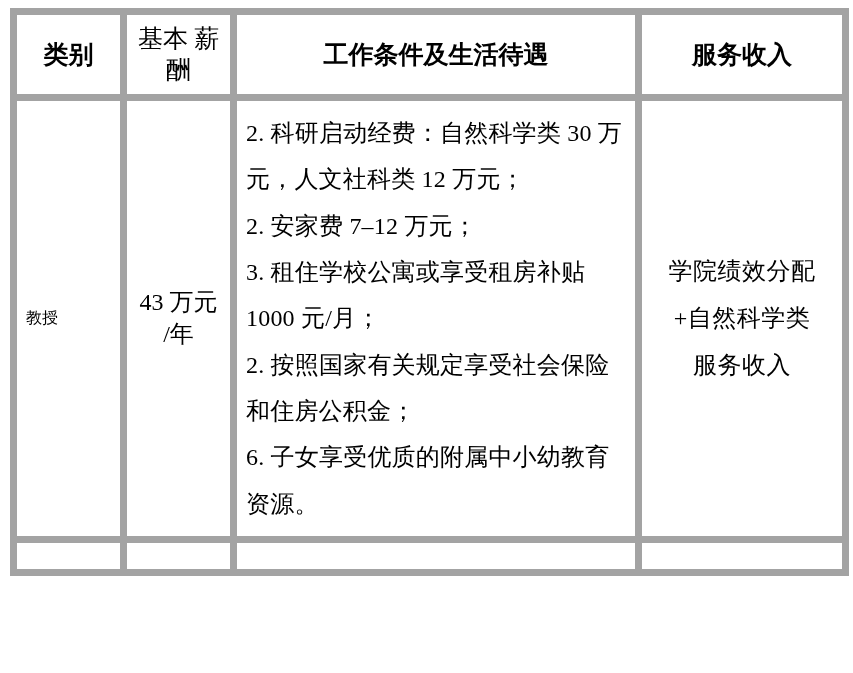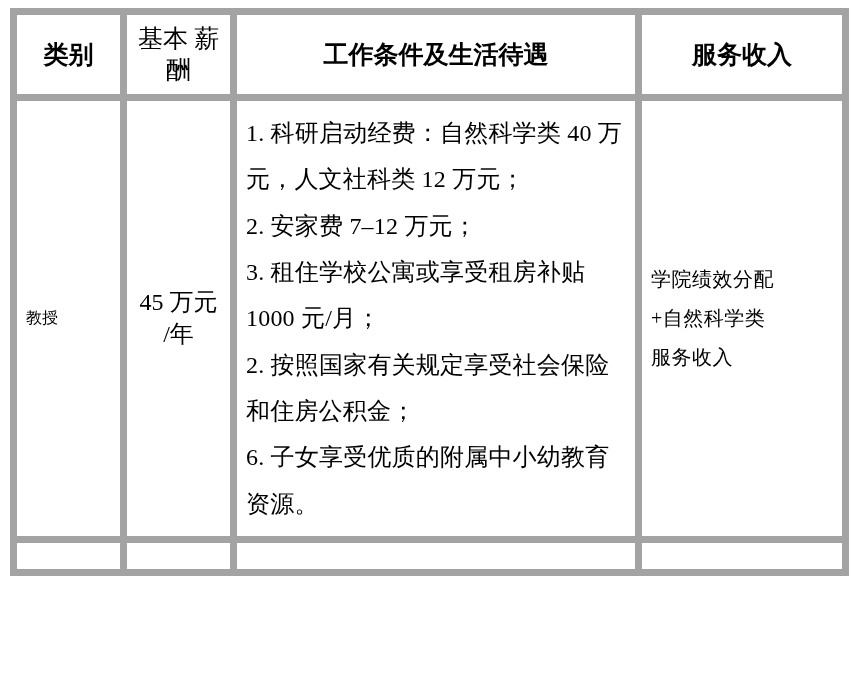--- a/index.html
+++ b/index.html
@@ -70,24 +70,24 @@
     line-height: 1.93;
     padding: 14px 10px 14px 12px;
     text-align: left;
   }
   .cell-conditions .item {
     display: block;
     white-space: normal;
     letter-spacing: 0.2px;
   }
   .cell-other {
-    font-size: 20px;
+    font-size: 24px;
     line-height: 1.95;
     padding: 6px 8px;
-    text-align: left;
+    text-align: center;
     letter-spacing: 0.5px;
   }
   .cell-other .ln { display: block; }
   .row-stub td {
     height: 8px;
   }
 </style>
 </head>
 <body>
 
@@ -105,25 +105,25 @@
         <td class="hdr-narrow">
           <span class="ln">基本</span>
           <span class="ln">薪酬</span>
         </td>
         <td class="hdr">工作条件及生活待遇</td>
         <td class="hdr">服务收入</td>
       </tr>
       <tr>
         <td class="cell-category">教授</td>
         <td class="cell-salary">
-          <span class="ln">45 万元</span>
+          <span class="ln">43 万元</span>
           <span class="ln">/年</span>
         </td>
         <td class="cell-conditions">
-          <span class="item">1. 科研启动经费：自然科学类 40 万元，人文社科类 12 万元；</span>
+          <span class="item">2. 科研启动经费：自然科学类 30 万元，人文社科类 12 万元；</span>
           <span class="item">2. 安家费 7–12 万元；</span>
           <span class="item">3. 租住学校公寓或享受租房补贴 1000 元/月；</span>
           <span class="item">2. 按照国家有关规定享受社会保险和住房公积金；</span>
           <span class="item">6. 子女享受优质的附属中小幼教育资源。</span>
         </td>
         <td class="cell-other">
           <span class="ln">学院绩效分配</span>
           <span class="ln">+自然科学类</span>
           <span class="ln">服务收入</span>
         </td>

